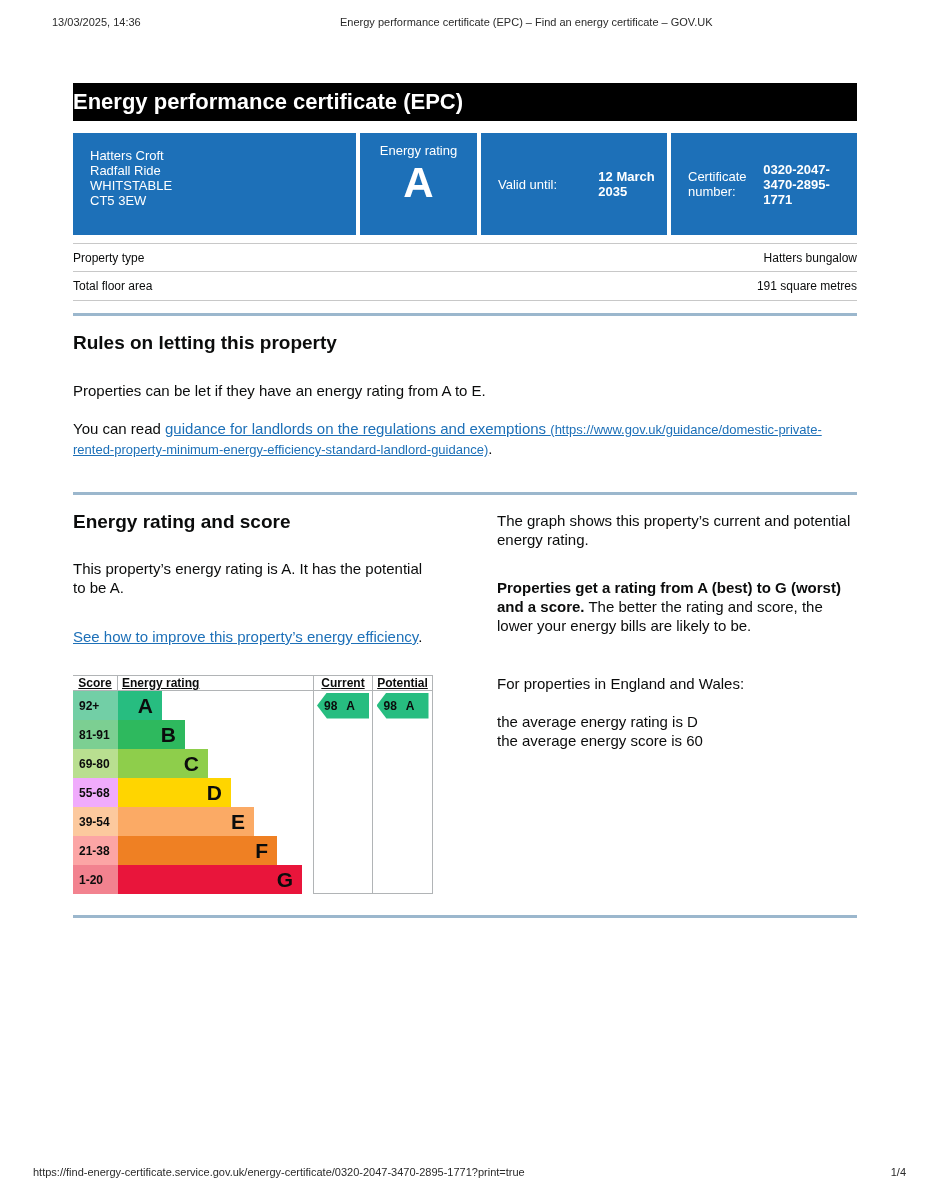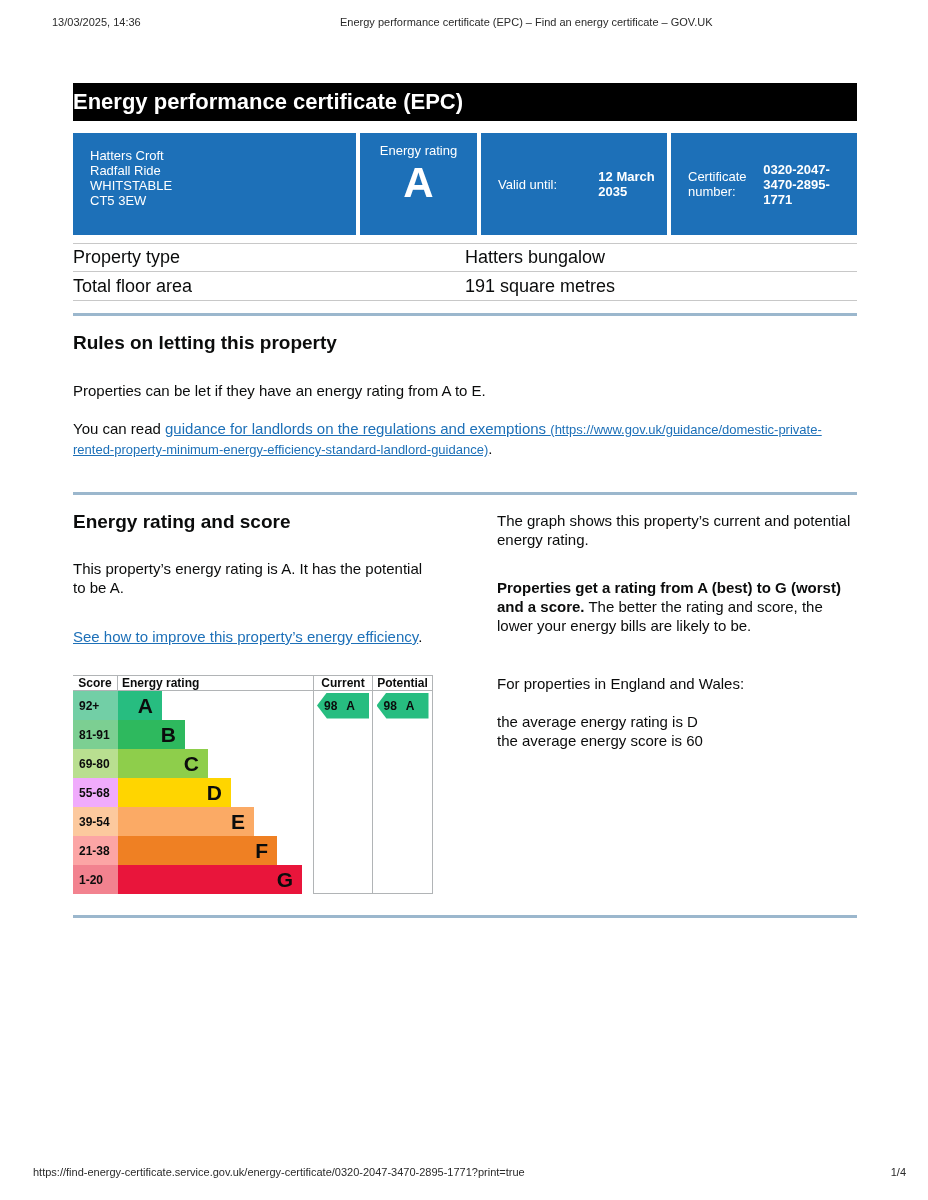--- a/index.html
+++ b/index.html
@@ -25,21 +25,21 @@
   .panel-address { width:283px; padding:15px 0 0 17px; font-size:13px; line-height:15px; }
   .panel-rating { width:117px; text-align:center; padding-top:10px; }
   .panel-rating-label { font-size:13px; }
   .panel-rating-value { font-size:42px; font-weight:bold; line-height:1; margin-top:4px; }
   .panel-right { flex:1; background:transparent !important; display:flex; gap:4px; }
   .panel-row { background:#1d70b8; color:#fff; flex:1; display:flex; align-items:center; padding-left:17px; font-size:13px; }
   .panel-row .lbl { width:130px; }
   .panel-row .val { font-weight:bold; }
 
   .info-table { margin-top:8px; }
-  .info-row { display:flex; align-items:center; height:29px; border-bottom:1px solid #c8c8c8; font-size:18px; }
+  .info-row { display:flex; align-items:center; height:29px; border-bottom:1px solid #c8c8c8; font-size:12px;justify-content:space-between; }
   .info-row:first-child { border-top:1px solid #c8c8c8; }
   .info-row .lbl { width:392px; }
 
   .rule { border:0; height:3px; background:#9bb7cd; margin-top:12px; }
   .rule2 { margin-top:33px; }
   .rule3 { margin-top:21px; }
 
   h2 { font-size:19px; font-weight:bold; margin-top:16px; }
   p { font-size:15px; line-height:19px; }
   .p1 { margin-top:27px; }
@@ -53,21 +53,21 @@
   .col-left h2 { margin-top:0; }
   .col-left .intro { margin-top:26px; }
   .improve { margin-top:30px; }
   .col-right .rp1 { margin-top:0; }
   .col-right .rp2 { margin-top:29px; }
   .col-right .rp3 { margin-top:39px; }
   .col-right .rp4 { margin-top:19px; }
   .bold { font-weight:bold;margin-top:20px; }
 
   .epc-chart { margin-top:29px; width:360px; }
-  .epc-header { display:flex; height:16px; border-top:1px solid #b1b4b6; border-bottom:1px solid #b1b4b6; font-size:12px; font-weight:bold; line-height:14px; }
+  .epc-header { display:flex; height:16px; border-top:1px solid #b1b4b6; border-bottom:1px solid #b1b4b6; font-size:12px; font-weight:bold; line-height:14px;text-decoration:underline; }
   .epc-h-score { width:45px; text-align:center; border-right:1px solid #b1b4b6; }
   .epc-h-rating { width:195px; padding-left:4px; }
   .epc-h-current { width:59px; text-align:center; border-left:1px solid #b1b4b6; }
   .epc-h-potential { width:61px; text-align:center; border-left:1px solid #b1b4b6; border-right:1px solid #b1b4b6; }
   .epc-row { display:flex; height:29px; }
   .epc-score { width:45px; display:flex; align-items:center; padding-left:6px; font-size:12px; font-weight:bold; }
   .epc-rating-col { width:195px; }
   .epc-bar { height:100%; display:flex; align-items:center; justify-content:flex-end; padding-right:9px; }
   .epc-letter { font-size:21px; font-weight:bold; line-height:1; }
   .epc-ptr-col { width:59px; border-left:1px solid #b1b4b6; display:flex; align-items:center; justify-content:center; }

